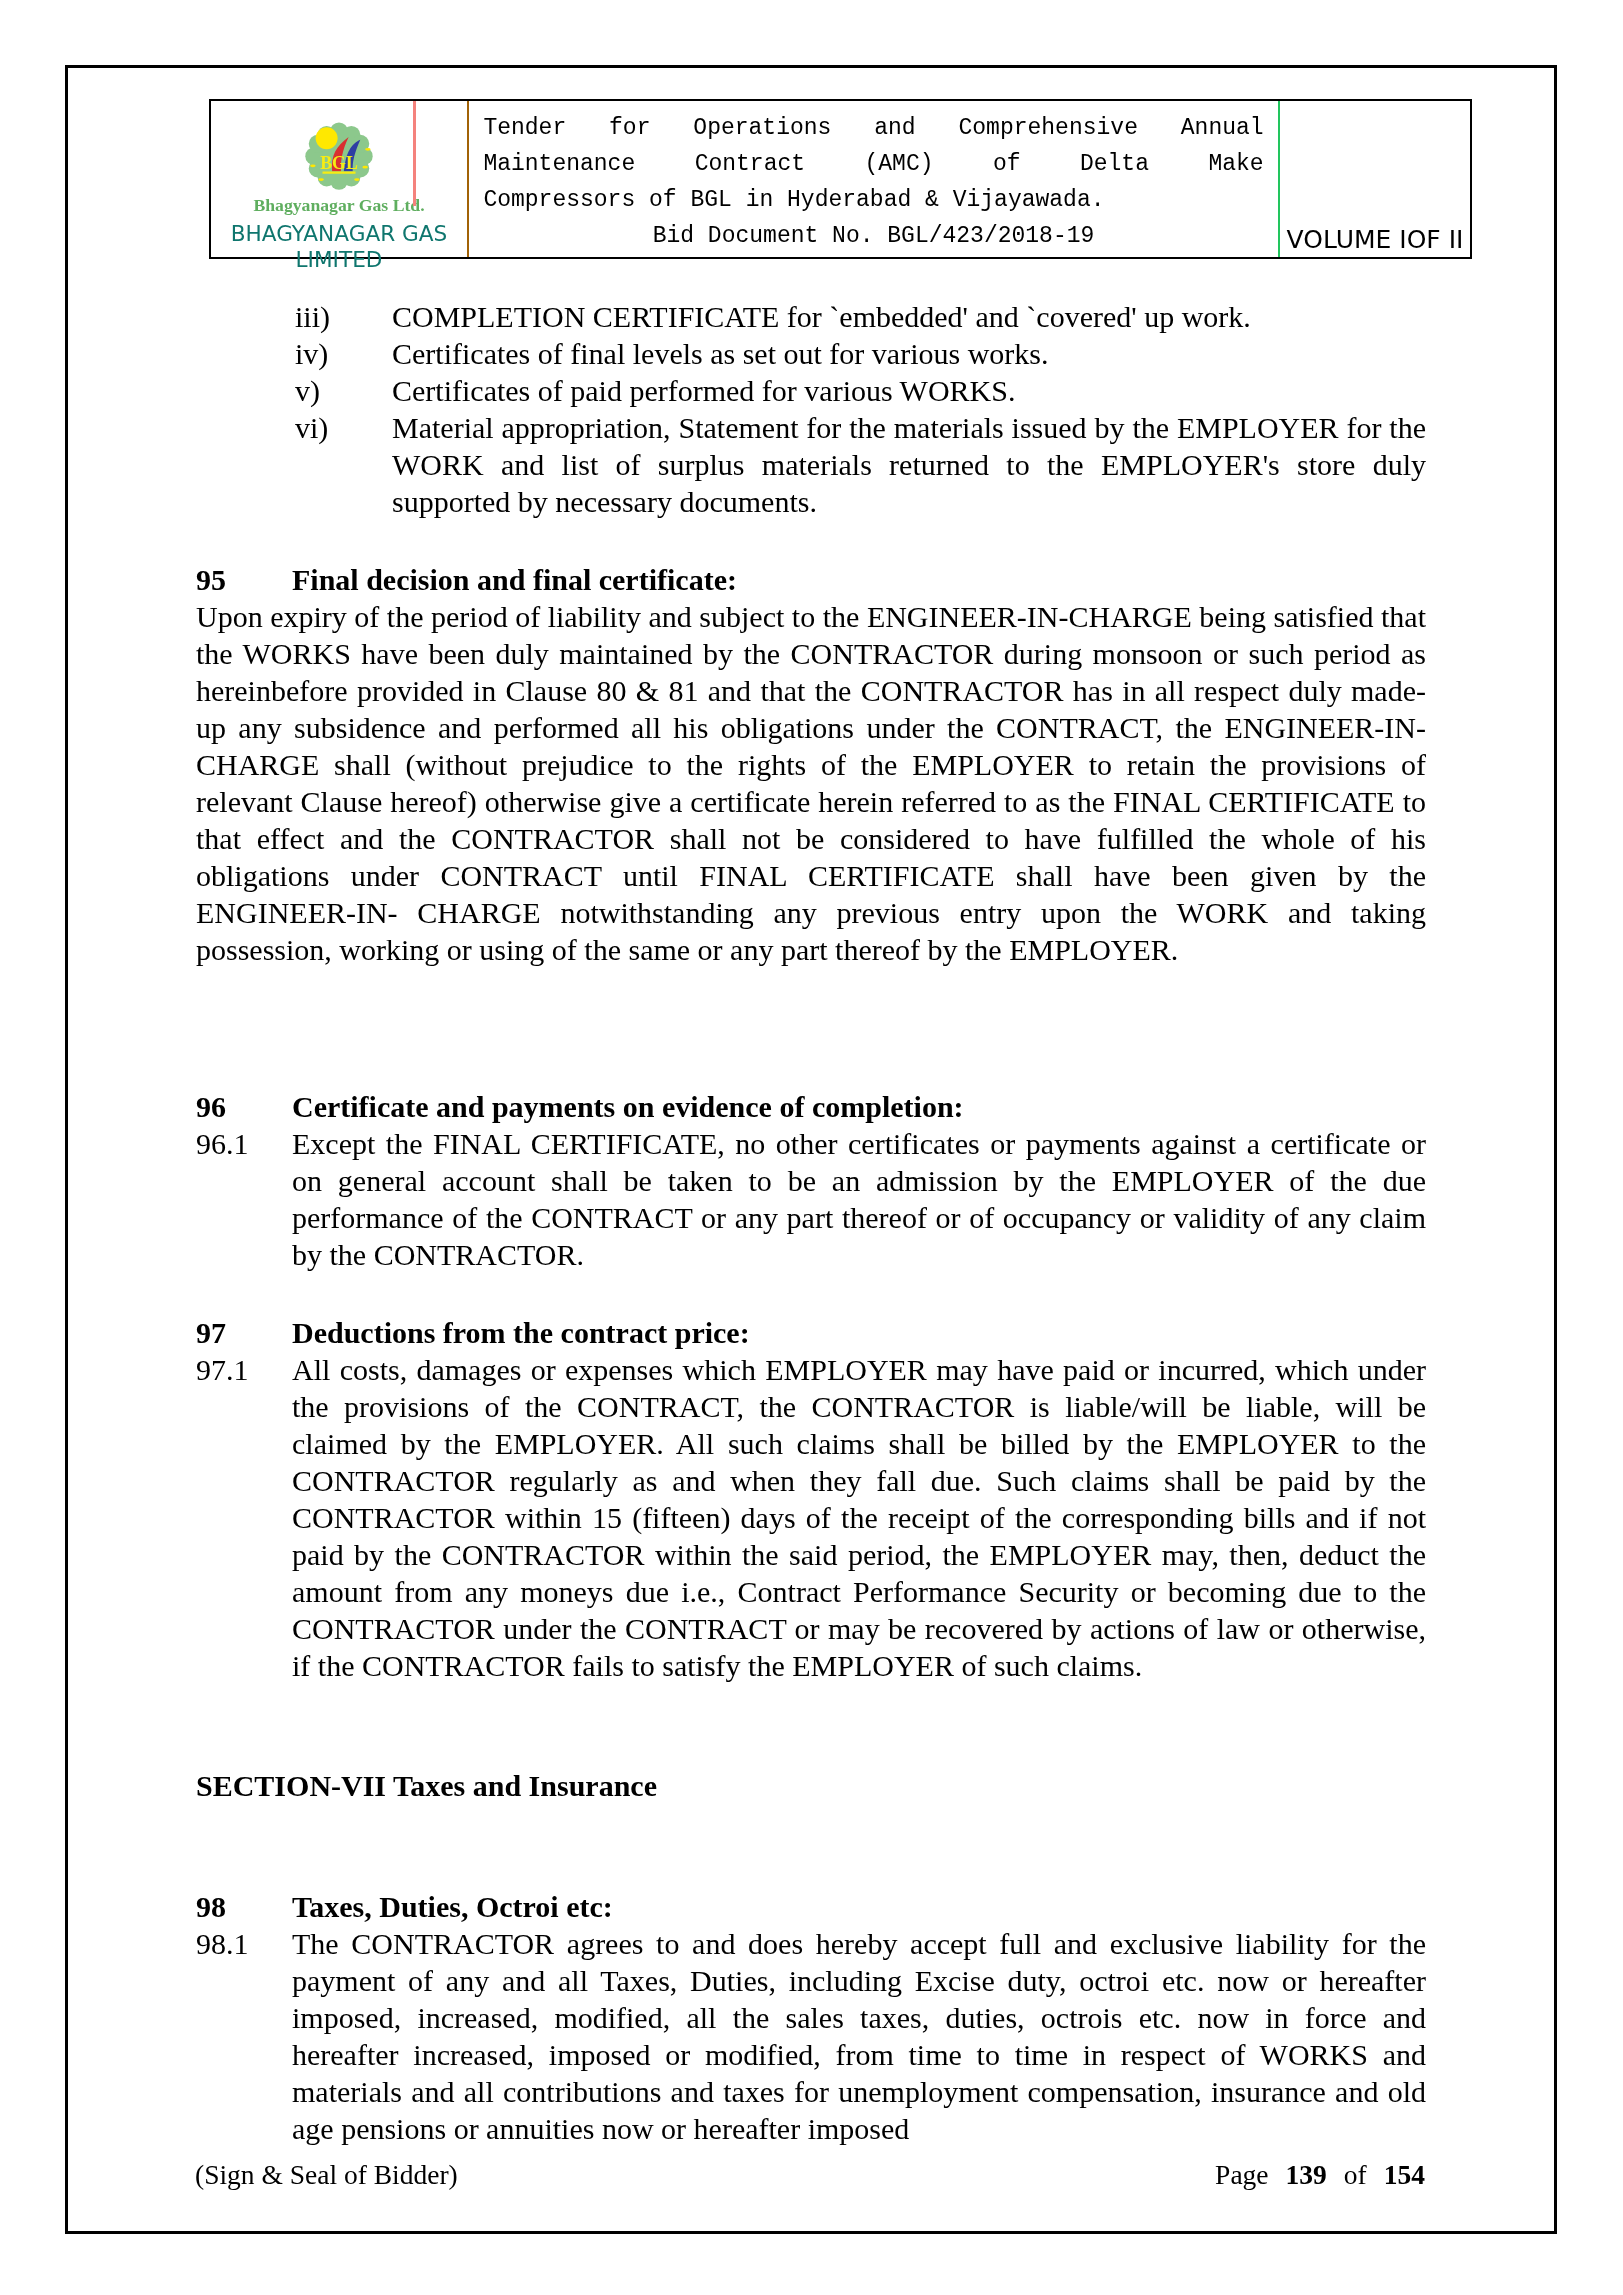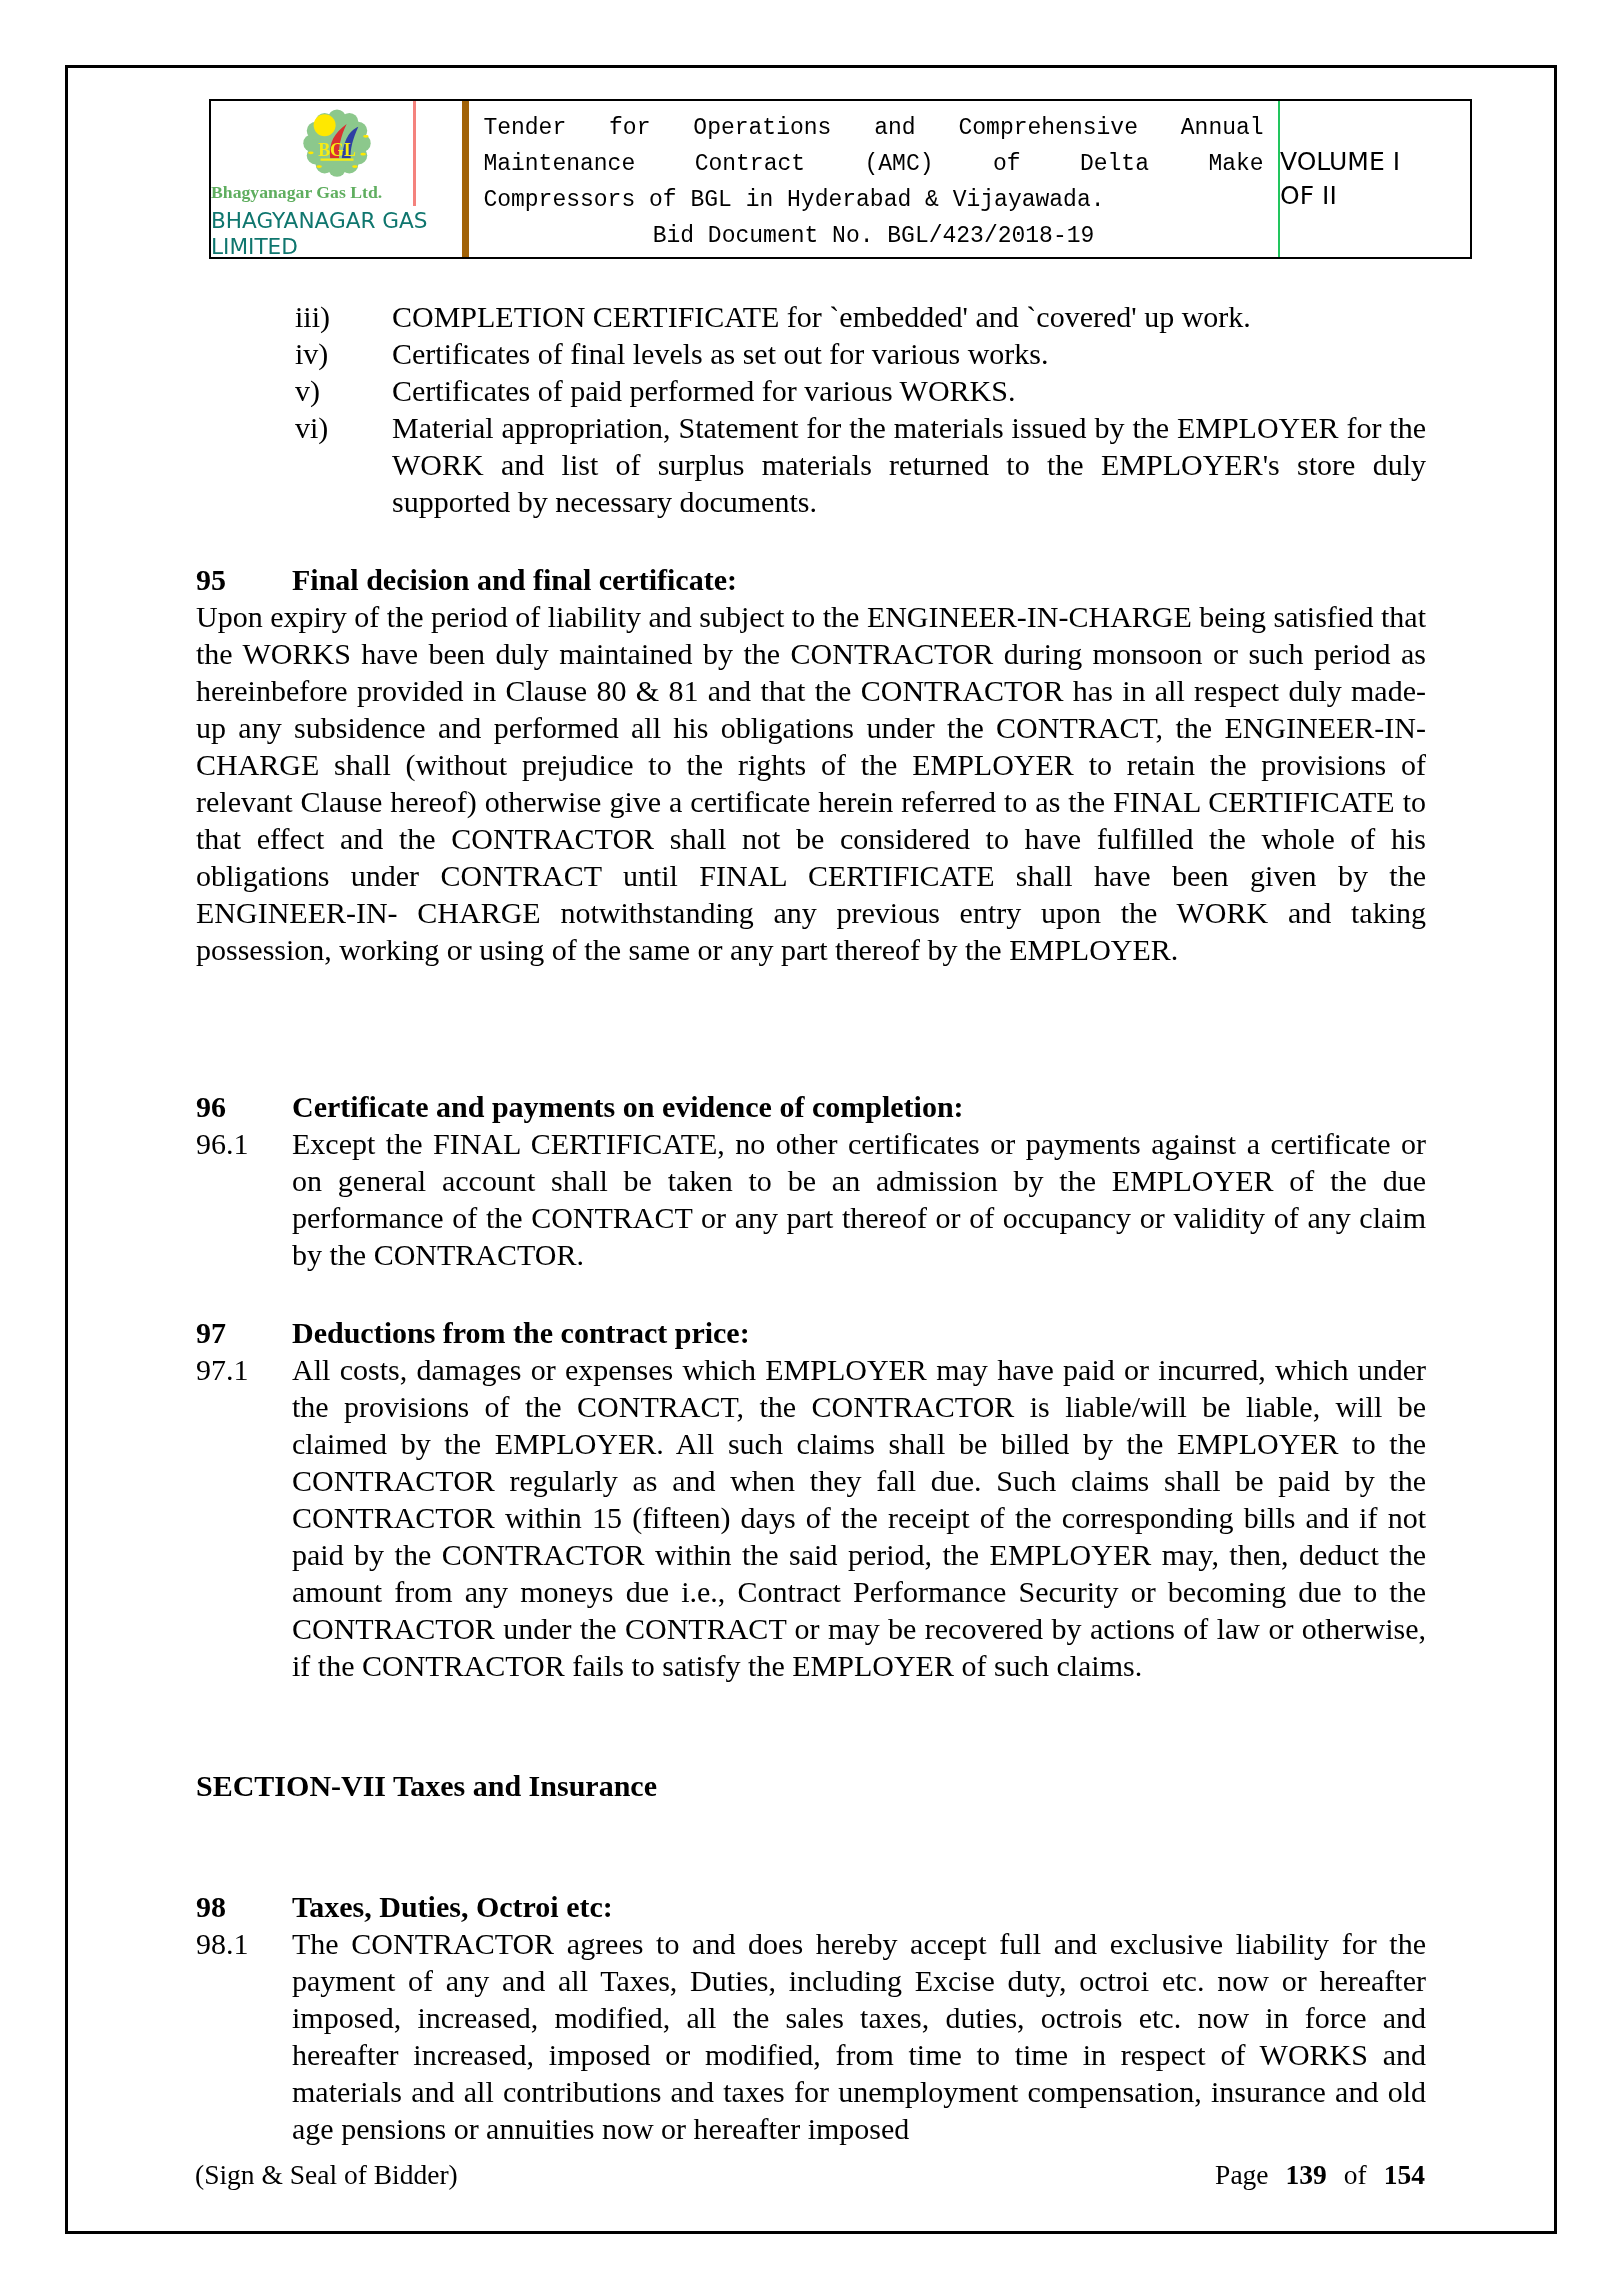--- a/index.html
+++ b/index.html
@@ -11,22 +11,22 @@
   .page-border {
     position:absolute; left:65px; top:65px; width:1492px; height:2169px;
     border:3.3px solid #000; box-sizing:border-box;
   }
   
   .header-table {
     position:absolute; left:209px; top:99px; width:1263px; height:160px;
     border:2px solid #000; box-sizing:border-box; display:flex; background:#fff;
   }
   .cell-logo {
-    width:258px; flex:0 0 258px; border-right:7px solid #a16207; box-sizing:border-box;
-    position:relative; padding-top:5px;
+    width:258px; flex:0 0 258px; border-right:2px solid #a16207; box-sizing:border-box;
+    position:relative; text-align:center; padding-top:18px;
   }
   .red-line {
     position:absolute; left:202px; top:0; width:2.6px; height:105px;
     background:var(--divider_red,#f4827d);
   }
   .emblem-svg { display:block; margin:0 auto; }
   .rosette { fill:var(--rosette,#8cc88c); }
   .sun { fill:var(--sun,#ffe800); }
   .swoosh-red { fill:var(--swoosh_red,#d93030); }
   .swoosh-blue { fill:var(--swoosh_blue,#2e3fa3); }
@@ -43,21 +43,21 @@
   }
   .cell-title {
     width:811px; flex:0 0 811px; border-right:2px solid #22c55e; box-sizing:border-box;
     padding:9.2px 14.4px 0 14.4px;
     font-family:Liberation Mono, monospace; font-size:23px; line-height:36px;
   }
   .tline { white-space:nowrap; }
   .tline.just { text-align:justify; text-align-last:justify; white-space:normal; }
   .tline.center { text-align:center; white-space:normal; }
   .cell-volume {
-    flex:1; display:flex; flex-direction:column; justify-content:center; align-items:flex-start;
+    flex:1; display:flex; flex-direction:row; justify-content:center; align-items:flex-end;
     font-family:"DejaVu Sans", sans-serif; font-size:25px; line-height:34px;
   }
   
   .content { position:absolute; left:196px; width:1230px; font-size:30px; line-height:37px; }
   .lrow { display:flex;justify-content:flex-end; }
   .lnum { flex:0 0 97px; margin-left:99px; }
   .ltext { flex:1; text-align:justify; }
   .srow { display:flex; font-weight:bold; }
   .snum { flex:0 0 96px; }
   .shead { flex:1; }

